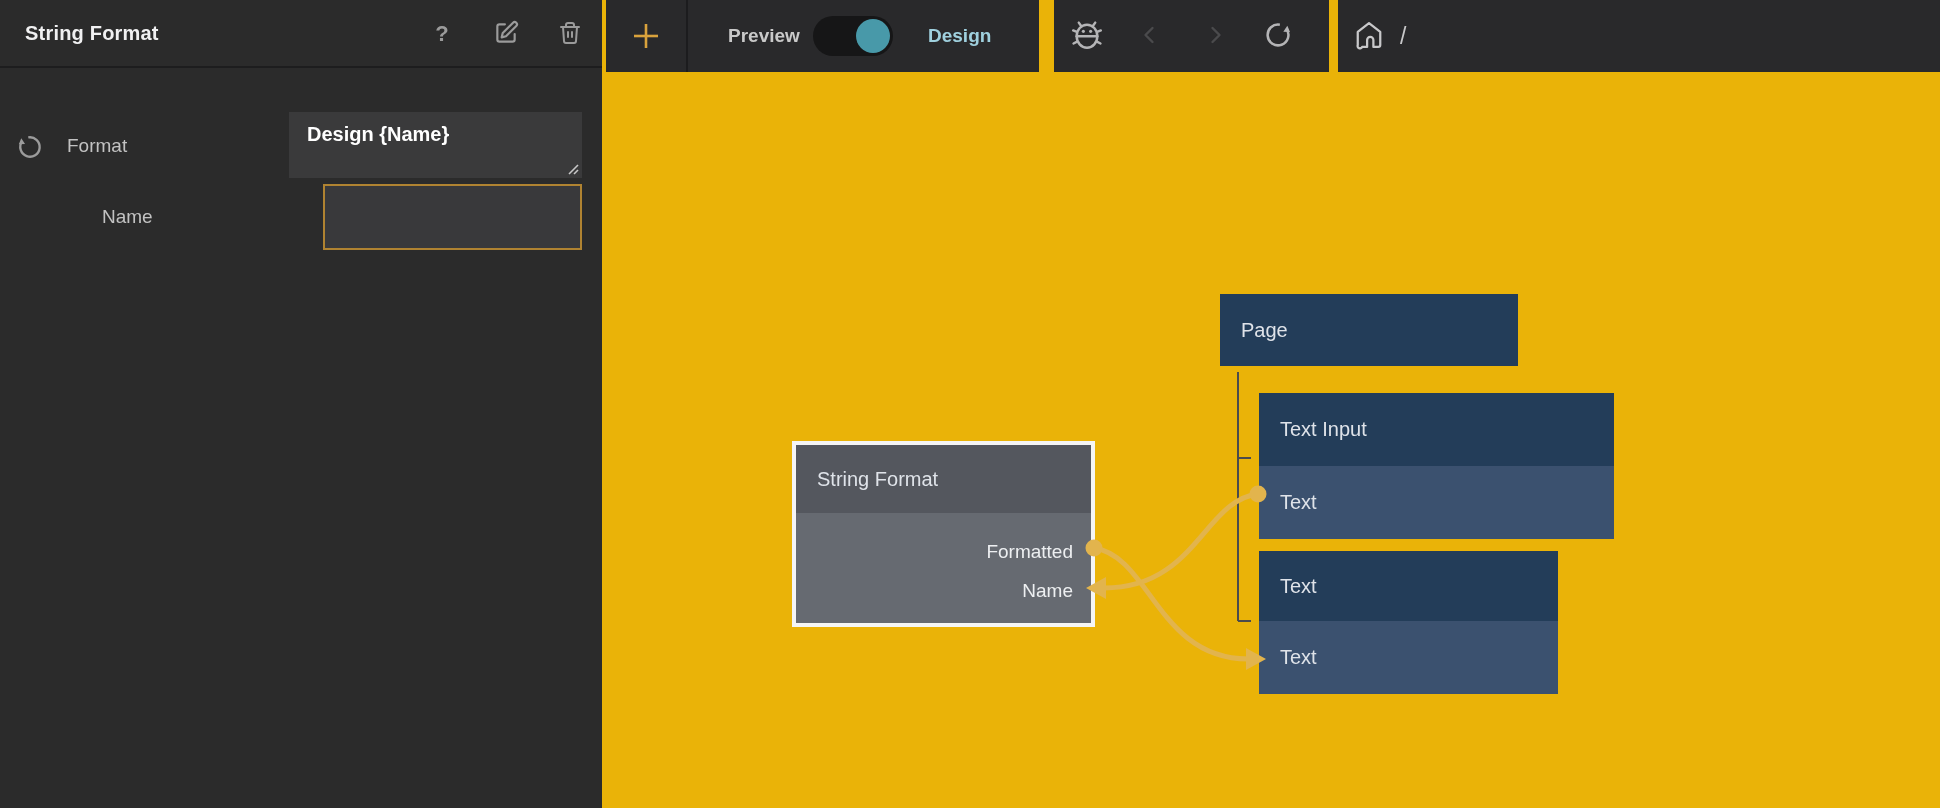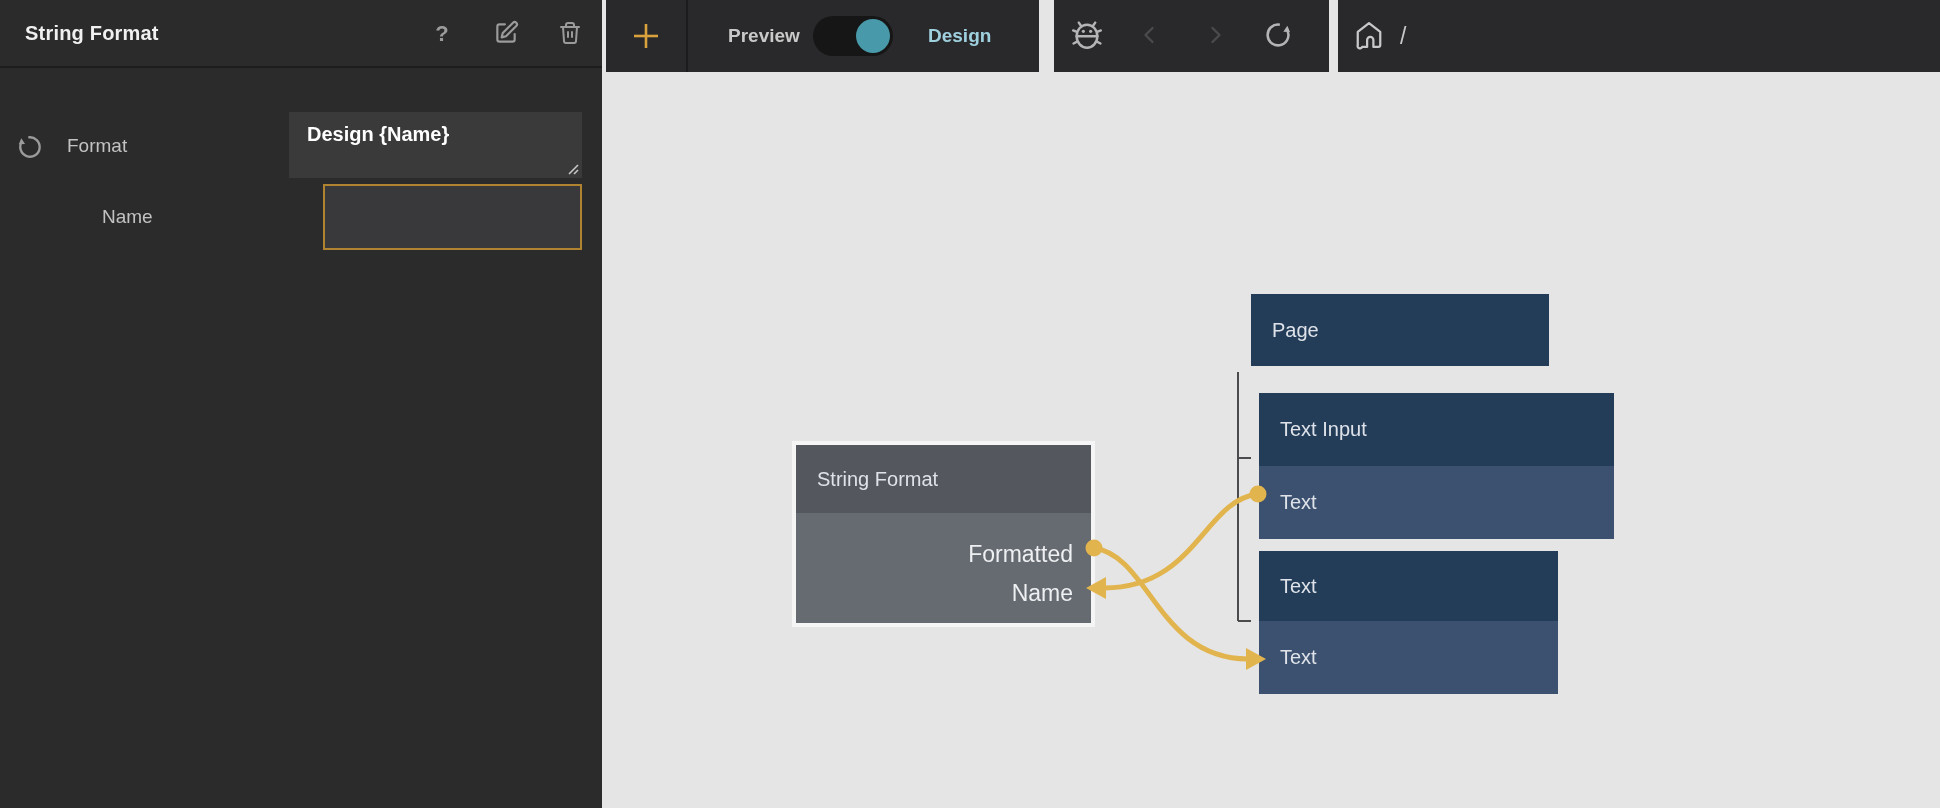--- a/index.html
+++ b/index.html
@@ -1,19 +1,19 @@
 <!DOCTYPE html>
 <html><head>
 <meta charset="utf-8">
 <style>
   * { margin:0; padding:0; box-sizing:border-box; }
   html,body { background:#000; }
   .app {
     position:relative; width:1940px; height:808px; overflow:hidden;
-    background:#e5e5e5;
+    background:#eab308;
     font-family:"Liberation Sans","DejaVu Sans",sans-serif;
     -webkit-font-smoothing:antialiased;
   }
   
   .sidebar { position:absolute; left:0; top:0; width:602px; height:808px; background:#2B2B2B; }
   .sidebar-header { position:absolute; left:0; top:0; width:602px; height:68px;
     border-bottom:2px solid #1D1D1E; display:flex; align-items:center; }
   .panel-title { margin-left:25px; font-size:20px; font-weight:600; color:#F0F0F1; letter-spacing:.2px; }
   .header-icons { position:absolute; right:18px; top:0; height:68px; display:flex; align-items:center; gap:36px; }
   .icon-btn { width:28px; height:28px; display:flex; align-items:center; justify-content:center;
@@ -56,28 +56,28 @@
   .refresh-btn { left:258px; }
   .tb-c .bug-btn { left:13px; } .tb-c .back-btn { left:76px; }
   .tb-c .forward-btn { left:141px; } .tb-c .refresh-btn { left:204px; }
   .home-btn { left:11px; }
   .breadcrumb-path { position:absolute; left:62px; top:0; height:72px; display:flex;
     align-items:center; color:#C8C8CA; font-size:23px; }
   
   .node { position:absolute; color:#DFE3E9; font-size:20px; cursor:pointer; }
   .node-header { display:flex; align-items:center; padding-left:21px; background:#233D59; }
   .node-row { display:flex; align-items:center; padding-left:21px; background:#3B516F; }
-  .node-page      { left:1220px; top:294px; width:298px;margin-left:31px; }
+  .node-page      { left:1220px; top:294px; width:298px; }
   .node-textinput { left:1259px; top:393px; width:355px; }
   .node-text      { left:1259px; top:551px; width:299px; }
   .h72 { height:72px; } .h73 { height:73px; } .h70 { height:70px; }
   .node-sf { left:792px; top:441px; width:303px; height:186px;
     border:4px solid #F5F5F5; background:#666A71; }
   .sf-header { height:68px; background:#54575E; display:flex; align-items:center; padding-left:21px; }
-  .sf-port { position:absolute; right:18px; font-size:23px; color:#EDEFF1; }
+  .sf-port { position:absolute; right:18px; font-size:19px; color:#EDEFF1; }
   .sf-port-out { top:96px; }
   .sf-port-in  { top:135px; }
   .wire-overlay { position:absolute; left:0; top:0; width:1940px; height:808px;
     pointer-events:none; }
 </style>
 </head>
 <body>
 
 <div class="app">
 

